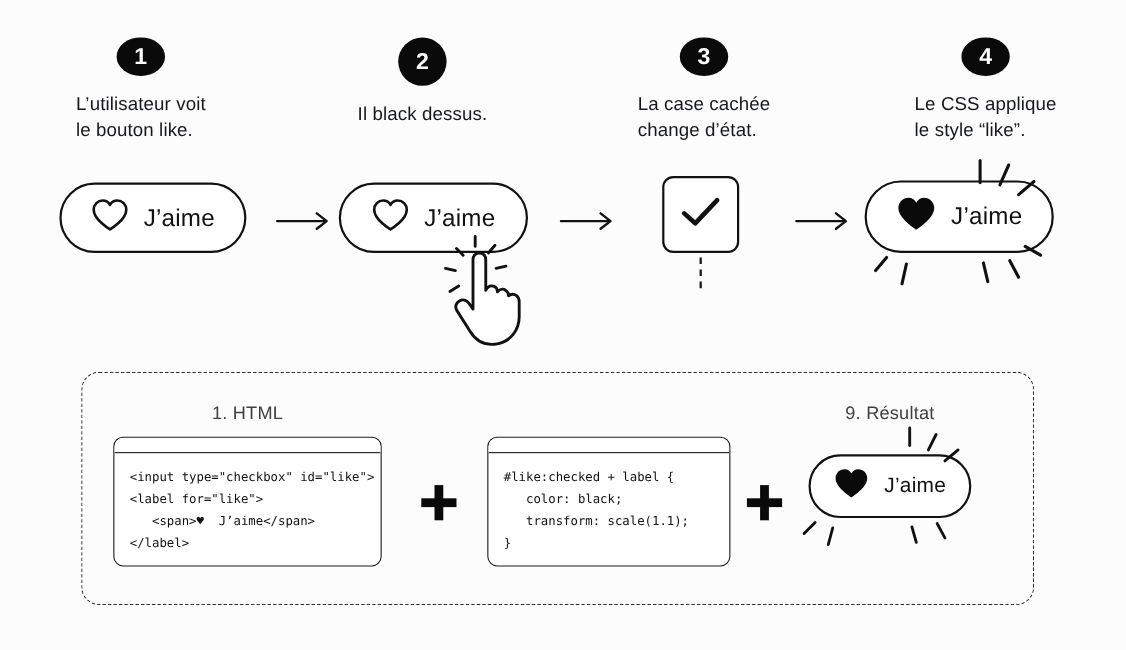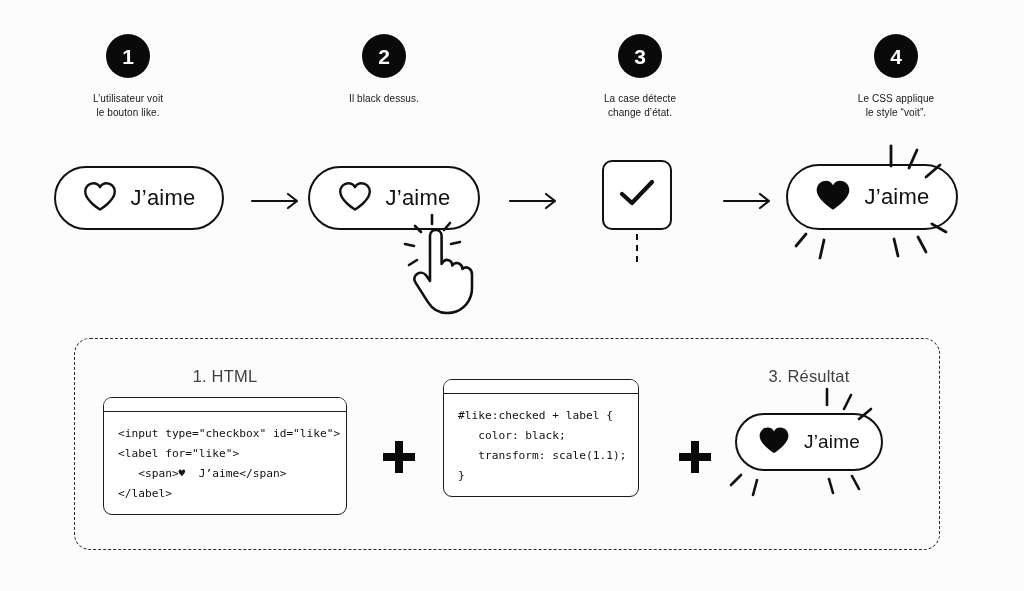--- a/index.html
+++ b/index.html
@@ -20,22 +20,22 @@
   }
   .step-col{flex:1 1 0;display:flex;flex-direction:column;align-items:center;}
   .badge{
     width:44px;height:44px;border-radius:50%;
     background:#0a0a0a;color:#ffffff;
     display:flex;align-items:center;justify-content:center;
     font-size:21px;font-weight:bold;line-height:1;
     margin-top:34px;
   }
   .step-caption{
-    margin-top:14px;text-align:center;
-    font-size:10px;line-height:1.38;color:#15171a;
+    margin-top:14px;
+    font-size:17px;line-height:1.38;color:#15171a;
     letter-spacing:.1px;white-space:pre-line;
   }
 
   
   .flow{
     position:absolute;left:0;top:136px;width:1024px;height:180px;
   }
   .flow-item{position:absolute;}
 
   
@@ -115,28 +115,28 @@
 le bouton like.</div>
     </div>
 
     <div class="step-col">
       <div class="badge">2</div>
       <div class="step-caption">Il black dessus.</div>
     </div>
 
     <div class="step-col">
       <div class="badge">3</div>
-      <div class="step-caption">La case détecte
+      <div class="step-caption">La case cachée
 change d’état.</div>
     </div>
 
     <div class="step-col">
       <div class="badge">4</div>
       <div class="step-caption">Le CSS applique
-le style “voit”.</div>
+le style “like”.</div>
     </div>
   </div>
 
   <div class="flow">
 
     <div class="flow-item" style="left:54px;top:30px;">
       <div class="like-btn" style="width:170px;height:64px;">
         <span class="heart">
           <svg width="34" height="31" viewBox="0 0 34 31" fill="none">
             <path d="M17 28.5C17 28.5 2.2 19.8 2.2 10.6C2.2 5.9 5.9 2.3 10.4 2.3C13.4 2.3 15.8 4 17 6.2C18.2 4 20.6 2.3 23.6 2.3C28.1 2.3 31.8 5.9 31.8 10.6C31.8 19.8 17 28.5 17 28.5Z" stroke="#111" stroke-width="2.4" stroke-linejoin="round"></path>
@@ -245,34 +245,34 @@
 &lt;label for="like"&gt;
    &lt;span&gt;♥  J’aime&lt;/span&gt;
 &lt;/label&gt;</pre>
     </div>
 
     <div class="plus" style="left:308px;top:102px;width:32px;height:32px;">
       <i style="left:0;top:12px;width:32px;height:8px;"></i>
       <i style="left:12px;top:0;width:8px;height:32px;"></i>
     </div>
 
-    <div class="code-card" style="left:368px;top:40px;width:196px;height:118px;">
+    <div class="code-card" style="left:368px;top:58px;width:221px;height:118px;">
       <div class="card-bar"></div>
       <pre>#like:checked + label {
    color: black;
    transform: scale(1.1);
 }</pre>
     </div>
 
     <div class="plus" style="left:604px;top:102px;width:32px;height:32px;">
       <i style="left:0;top:12px;width:32px;height:8px;"></i>
       <i style="left:12px;top:0;width:8px;height:32px;"></i>
     </div>
 
-    <div class="col-title" style="left:574px;top:28px;">3. Résultat</div>
+    <div class="col-title" style="left:574px;top:28px;">9. Résultat</div>
 
     <div class="flow-item" style="left:660px;top:74px;">
       <div class="like-btn" style="width:148px;height:58px;">
         <span class="heart">
           <svg width="32" height="29" viewBox="0 0 34 31">
             <path d="M17 29C17 29 1.6 19.6 1.6 10.4C1.6 5.4 5.5 1.6 10.3 1.6C13.5 1.6 15.9 3.4 17 5.8C18.1 3.4 20.5 1.6 23.7 1.6C28.5 1.6 32.4 5.4 32.4 10.4C32.4 19.6 17 29 17 29Z" fill="#0a0a0a"></path>
           </svg>
         </span>
         <span class="lbl" style="font-size:19px;">J’aime</span>
       </div>

